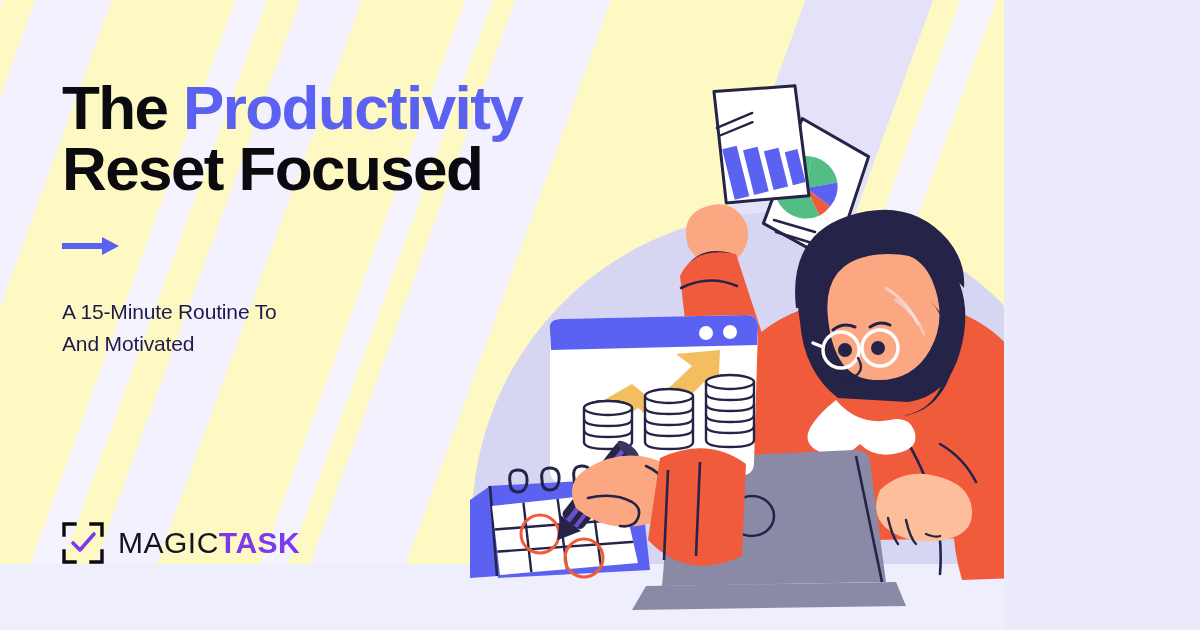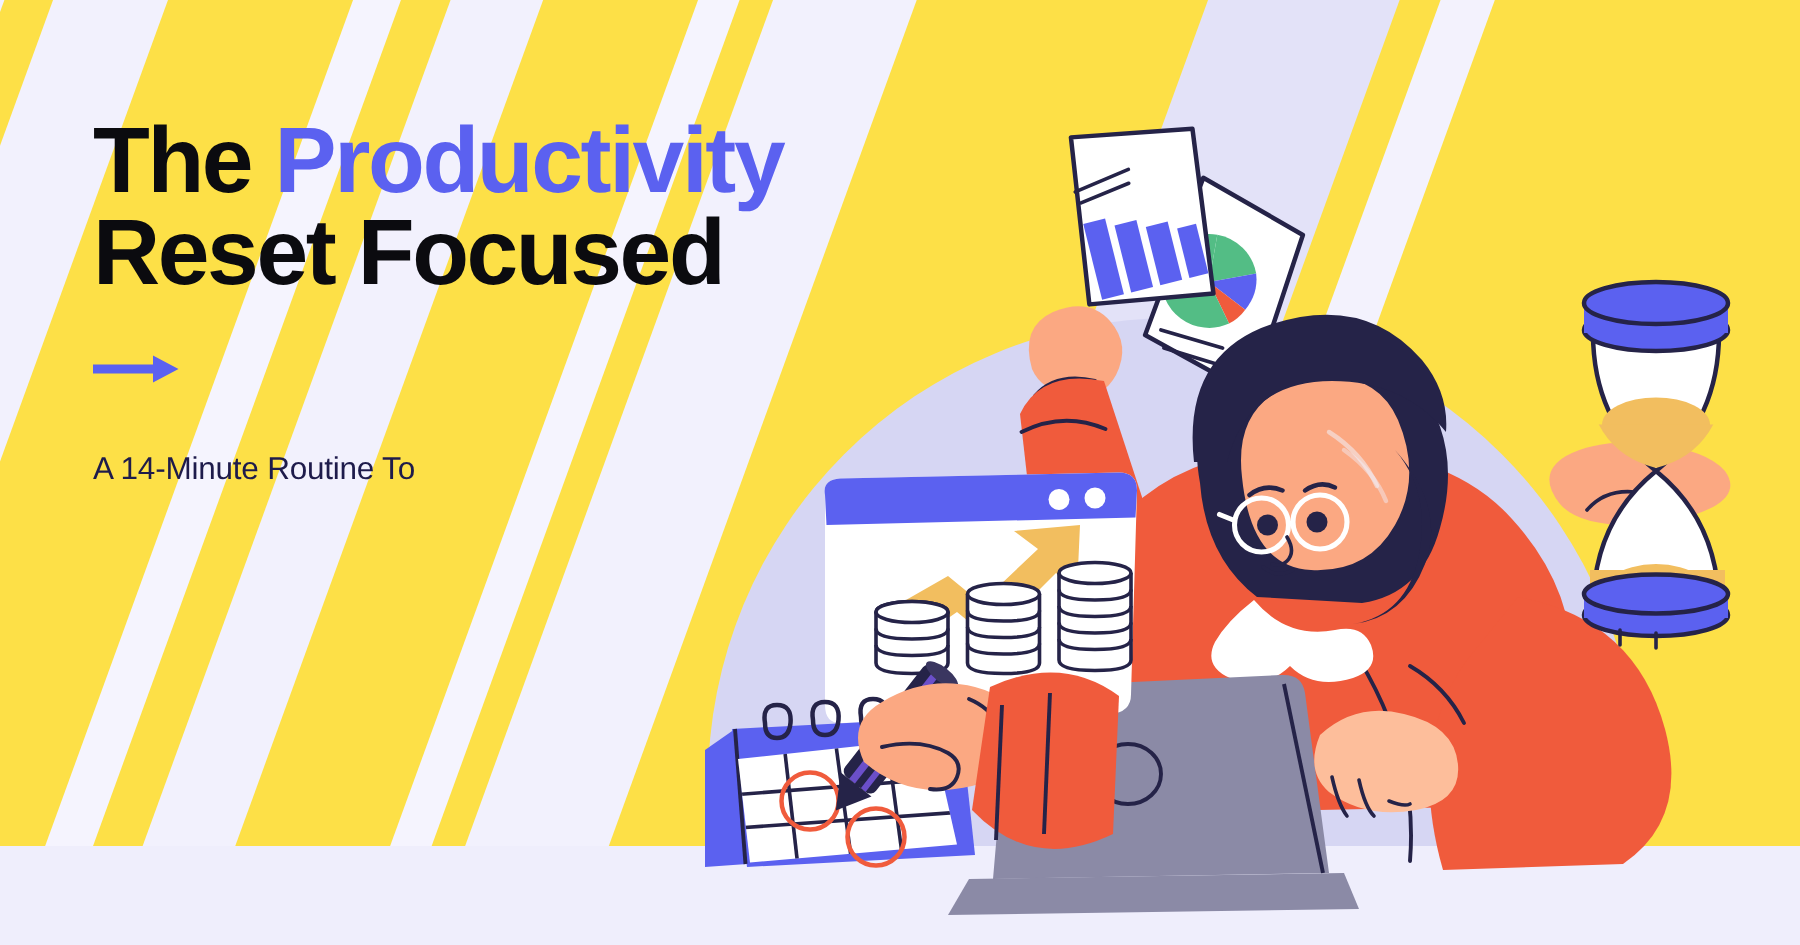--- a/index.html
+++ b/index.html
@@ -3,22 +3,22 @@
 <meta charset="utf-8">
 <title>MagicTask Blog Banner</title>
 <style>
   * { margin:0; padding:0; box-sizing:border-box; }
   html,body{
     width:1200px; height:630px; overflow:hidden;
     font-family:"Liberation Sans", sans-serif;
     background:#ECEBFB;
   }
   #banner{
-    position:relative; width:1200px; height:630px;
-    background:#fde047; overflow:hidden;
+    position:relative; width:1004px; height:630px;
+    background:#fef9c3; overflow:hidden;
   }
   
   .bg-layer{ position:absolute; inset:0; overflow:hidden; }
   .stripe{
     position:absolute; top:-260px; height:1180px;
     background:#F2F1FD; transform:rotate(20deg);
     transform-origin:top left;
   }
   .stripe.s1{ left:55px;  width:40px; }
   .stripe.s2{ left:130px; width:72px; }
@@ -283,18 +283,34 @@
       <span class="line">Reset Focused</span>
     </h1>
 
     <div class="arrow-row">
       <svg width="58" height="20" viewBox="0 0 58 20">
         <path d="M0 7 H40 V1 L57 10 L40 19 V13 H0 Z" fill="#5B61F0"></path>
       </svg>
     </div>
 
     <p class="subhead">
-      <span class="sline">A 14-Minute Routine To</span>
+      <span class="sline">A 15-Minute Routine To</span>
+      <span class="sline">And Motivated</span>
     </p>
   </div>
 
+  <div class="logo">
+    <svg width="42" height="42" viewBox="0 0 42 42">
+      <g stroke="#0B0B0F" stroke-width="3.4" fill="none" stroke-linecap="square">
+        <path d="M2 13 V2 H13"></path>
+        <path d="M29 2 H40 V13"></path>
+        <path d="M40 29 V40 H29"></path>
+        <path d="M13 40 H2 V29"></path>
+      </g>
+      <path d="M11 21 L18 28 L32 12" stroke="#7C3AED" stroke-width="3.6" fill="none" stroke-linecap="round" stroke-linejoin="round"></path>
+    </svg>
+    <span class="logo-word">
+      <span class="logo-magic">MAGIC</span>
+        <span class="logo-task">TASK</span>
+    </span>
+  </div>
 
 </div>
 
 </body></html>

